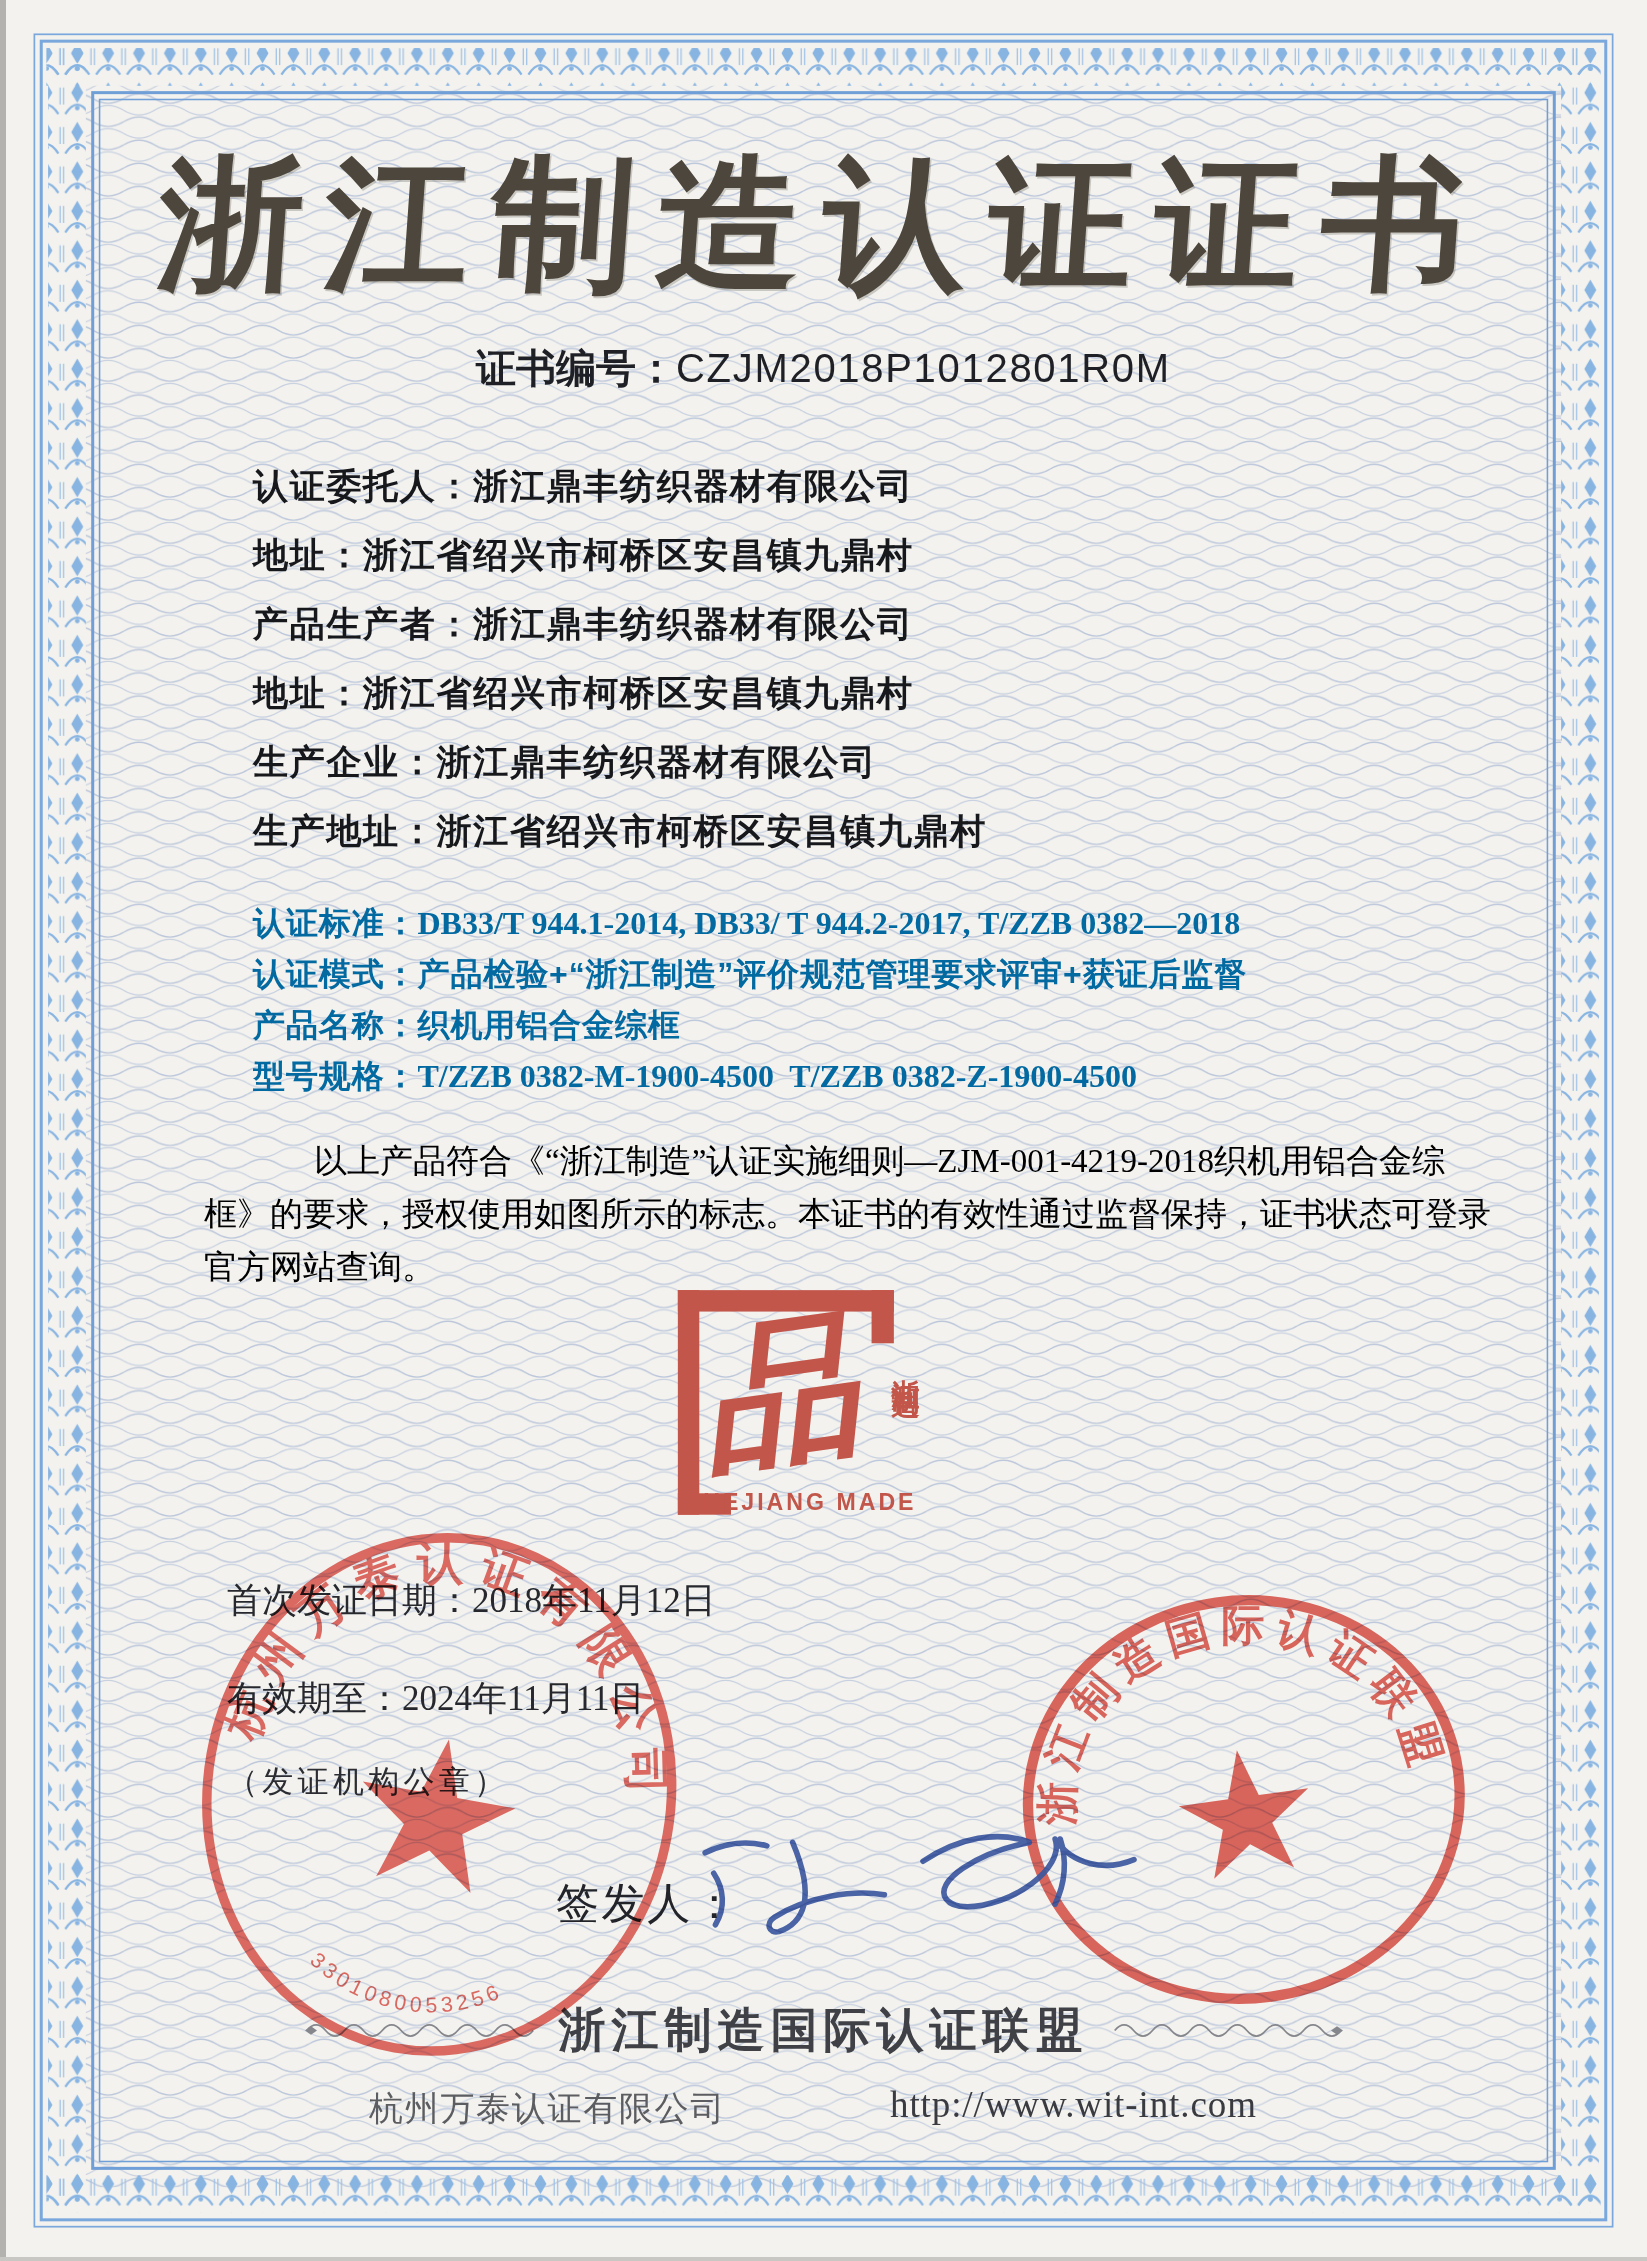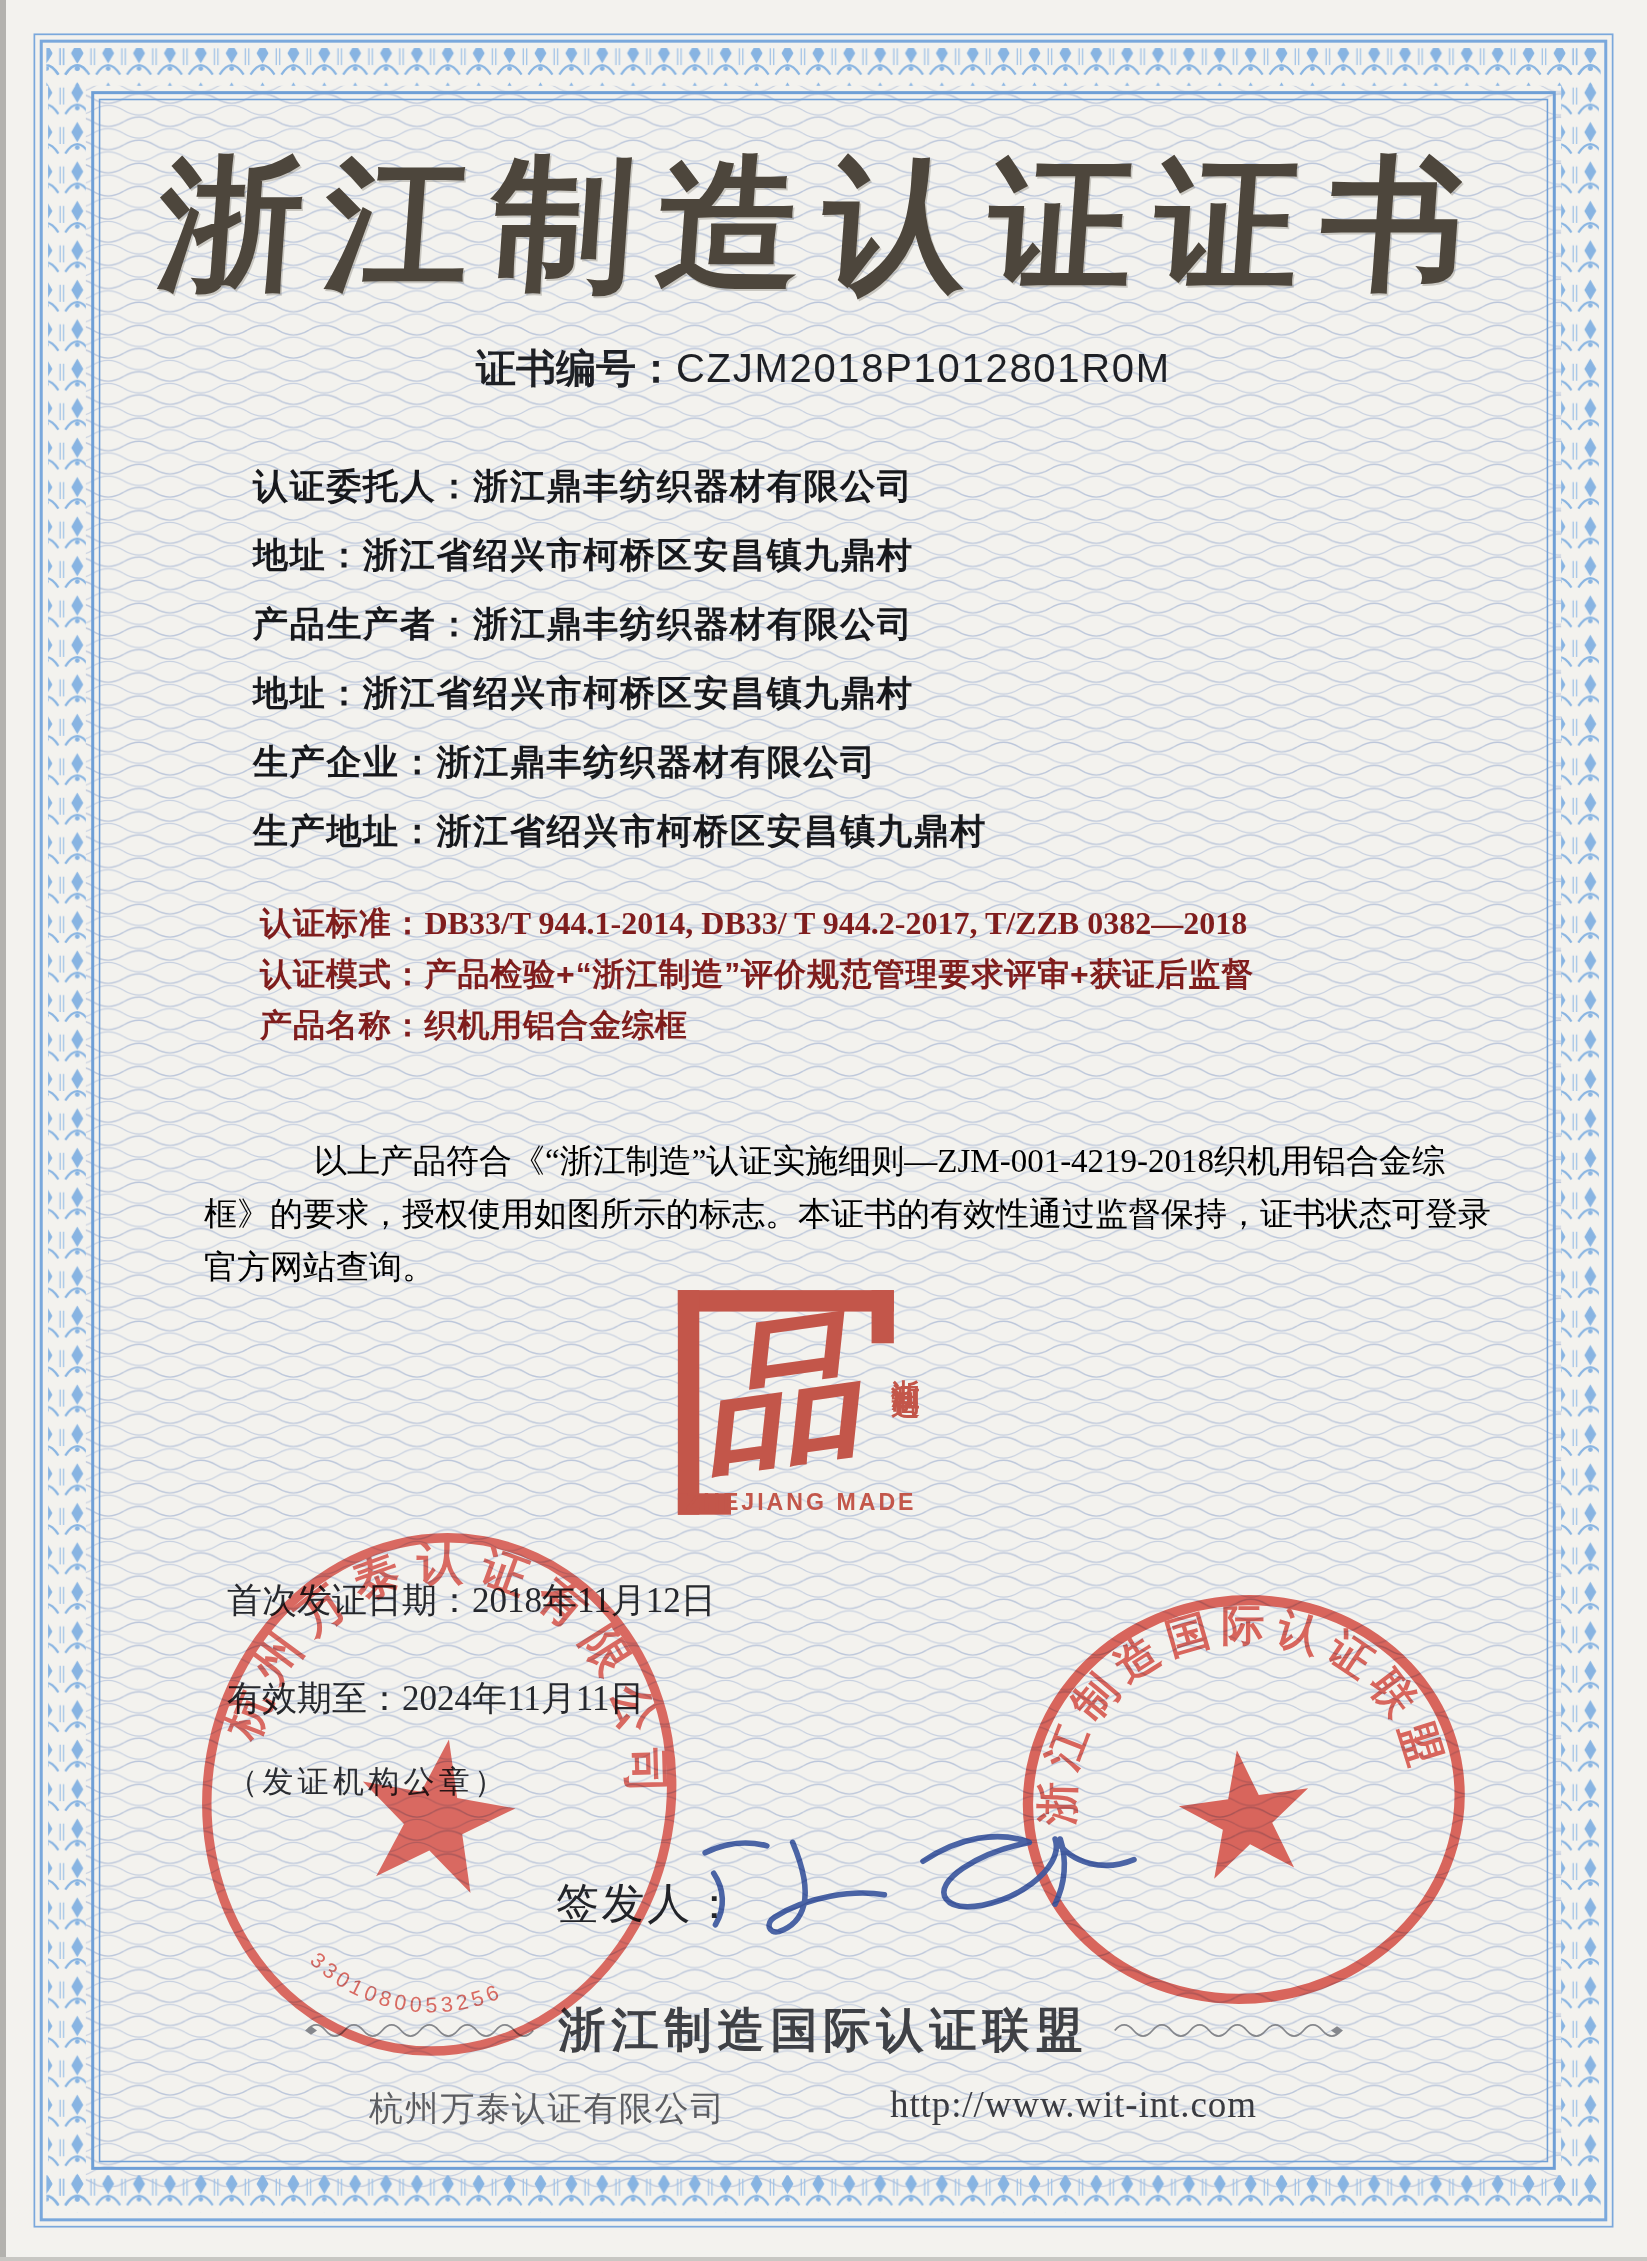--- a/index.html
+++ b/index.html
@@ -24,21 +24,21 @@
     left:21.4px; top:341px; width:1604px; text-align:center; z-index:2;
     color:#1e2025; font-size:40px; white-space:pre;
   }
   .certno .lbl{font-weight:bold; font-family:"Liberation Sans",sans-serif;}
   .certno .num{font-family:"Liberation Sans",sans-serif; letter-spacing:1.7px;}
 
   .info{ left:253px; top:463px; width:1201px; z-index:2; }
   .info .row{ height:69px; font-size:35px; font-weight:bold; color:#17181c; letter-spacing:1.7px; white-space:pre;}
 
   .specs{ left:253px; top:902px; width:1270px; z-index:2;}
-  .specs .row{ height:51px; font-size:32px; color:#7f1d1d; white-space:pre;margin-left:7px;}
+  .specs .row{ height:51px; font-size:32px; color:#0369a1; white-space:pre;}
   .specs .lbl{ font-weight:bold; letter-spacing:0.9px;}
   .specs .serifval{ font-family:"Liberation Serif", serif; font-weight:600;}
   .specs .boldval{ font-weight:bold; letter-spacing:0.9px;}
 
   .statement{ left:204px; top:1139px; width:1261px; z-index:2;
     font-family:"Liberation Serif", serif; font-size:33px; color:#000000;}
   .statement .line{ height:53px; white-space:pre;}
   .statement .indent{ padding-left:110px;}
 
   .logo{ left:676px; top:1285px; z-index:2;}
@@ -109,20 +109,21 @@
     <div class="row"><span>产品生产者：</span><span>浙江鼎丰纺织器材有限公司</span></div>
     <div class="row"><span>地址：</span><span>浙江省绍兴市柯桥区安昌镇九鼎村</span></div>
     <div class="row"><span>生产企业：</span><span>浙江鼎丰纺织器材有限公司</span></div>
     <div class="row"><span>生产地址：</span><span>浙江省绍兴市柯桥区安昌镇九鼎村</span></div>
   </div>
 
   <div class="abs specs">
     <div class="row"><span class="lbl">认证标准：</span><span class="serifval">DB33/T 944.1-2014, DB33/ T 944.2-2017, T/ZZB 0382—2018</span></div>
     <div class="row"><span class="lbl">认证模式：</span><span class="boldval">产品检验+“浙江制造”评价规范管理要求评审+获证后监督</span></div>
     <div class="row"><span class="lbl">产品名称：</span><span class="boldval">织机用铝合金综框</span></div>
+    <div class="row"><span class="lbl">型号规格：</span><span class="serifval">T/ZZB 0382-M-1900-4500  T/ZZB 0382-Z-1900-4500</span></div>
   </div>
 
   <div class="abs statement">
     <div class="line indent">以上产品符合《“浙江制造”认证实施细则—ZJM-001-4219-2018织机用铝合金综</div>
     <div class="line">框》的要求，授权使用如图所示的标志。本证书的有效性通过监督保持，证书状态可登录</div>
     <div class="line">官方网站查询。</div>
   </div>
 
   <svg class="abs logo" width="254" height="252" viewBox="0 0 296 294">
     <g fill="#c3564a">

